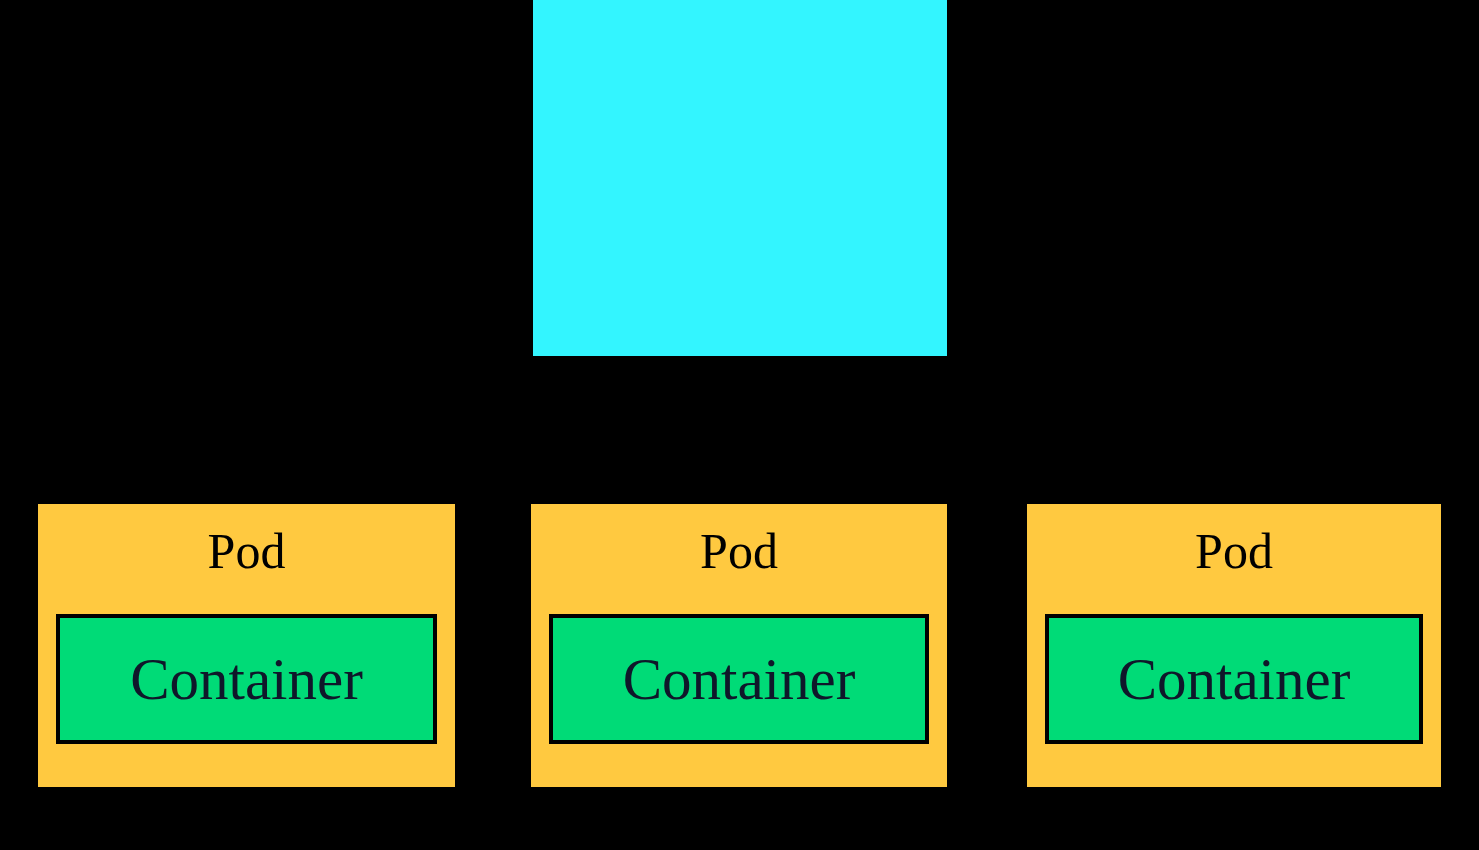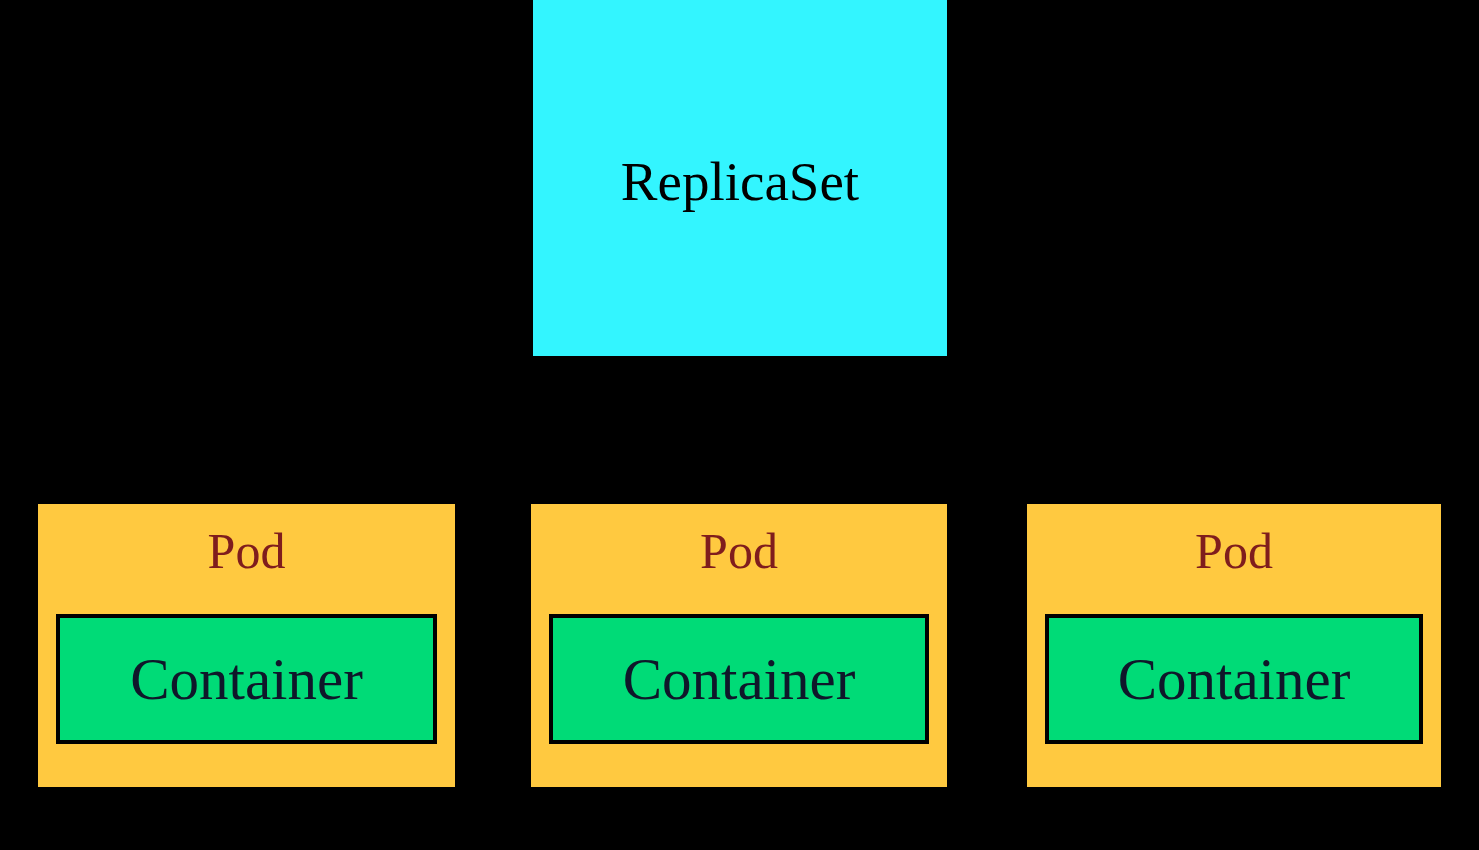--- a/index.html
+++ b/index.html
@@ -63,21 +63,21 @@
   .pod-node.pod-1 { left: 38px;   width: 417px; }
   .pod-node.pod-2 { left: 531px;  width: 416px; }
   .pod-node.pod-3 { left: 1027px; width: 414px; }
 
   .pod-label {
     position: absolute;
     left: 0;
     right: 0;
     top: 20px;
     text-align: center;
-    color: #7f1d1d;
+    color: #000000;
     font-size: 50px;
     line-height: 1.1;
   }
 
   
   .container-node {
     position: absolute;
     left: 18px;
     right: 18px;
     top: 110px;
@@ -96,21 +96,20 @@
     text-align: center;
     white-space: nowrap;
   }
 </style>
 </head>
 <body>
 
 <div id="diagram-canvas">
 
   <div class="replicaset-node">
-    <div class="replicaset-title">ReplicaSet</div>
   </div>
 
   <div class="pod-node pod-1">
     <div class="pod-label">Pod</div>
     <div class="container-node">
       <div class="container-label">Container</div>
     </div>
   </div>
 
   <div class="pod-node pod-2">

